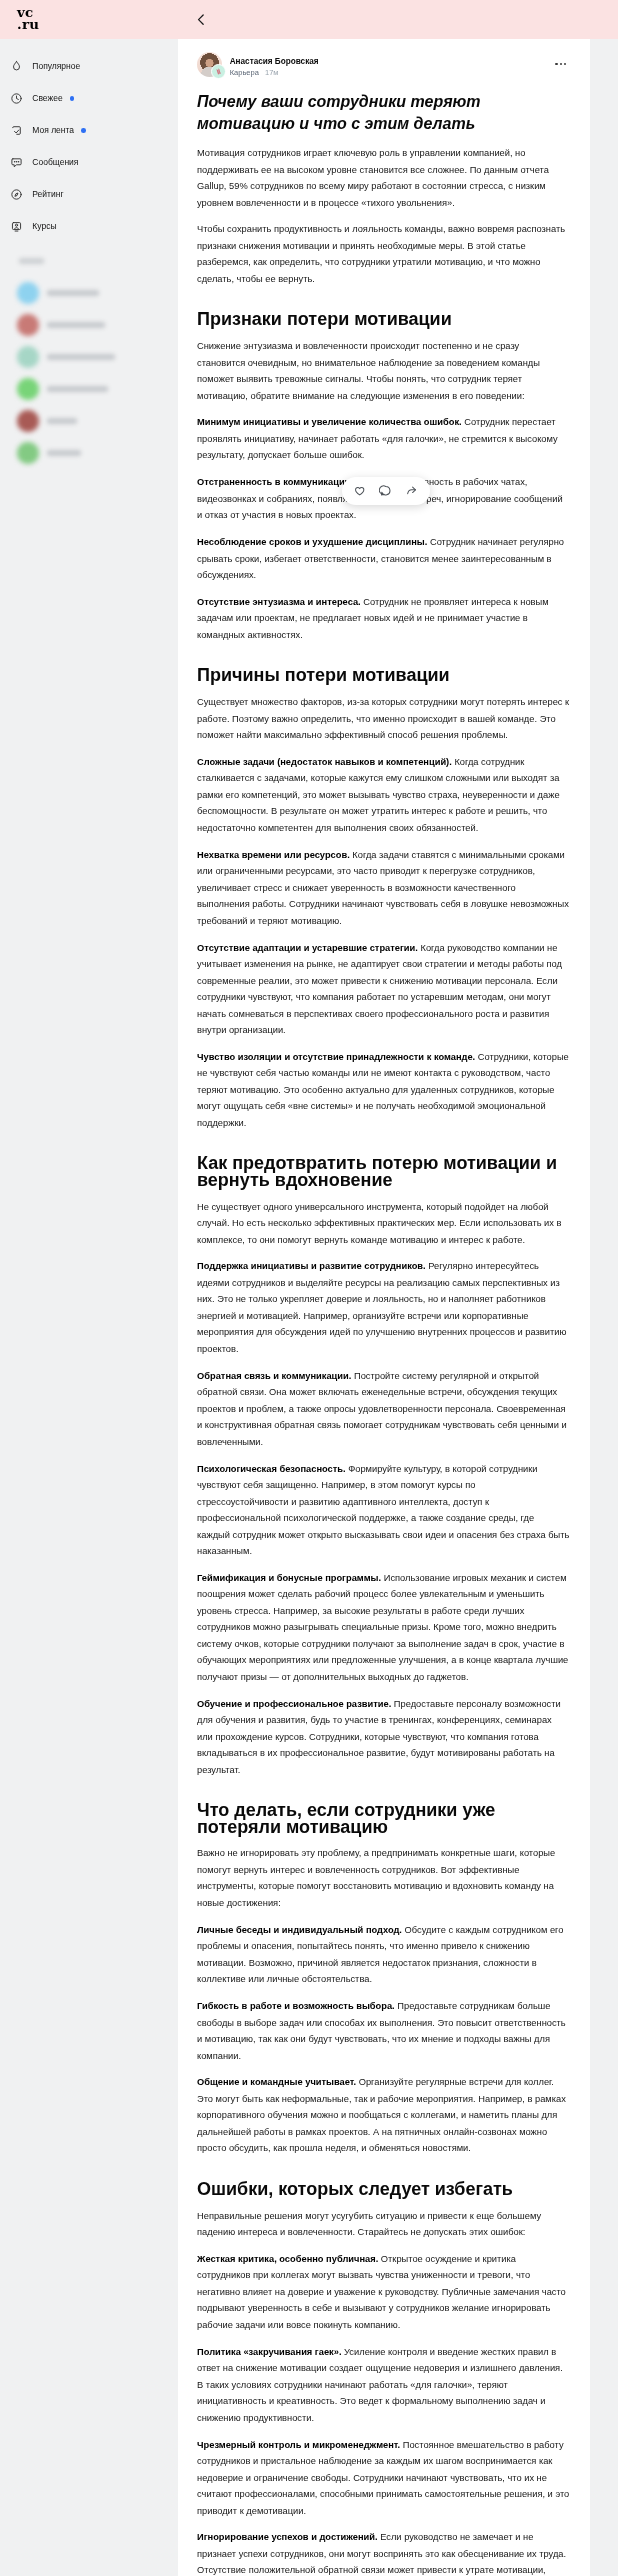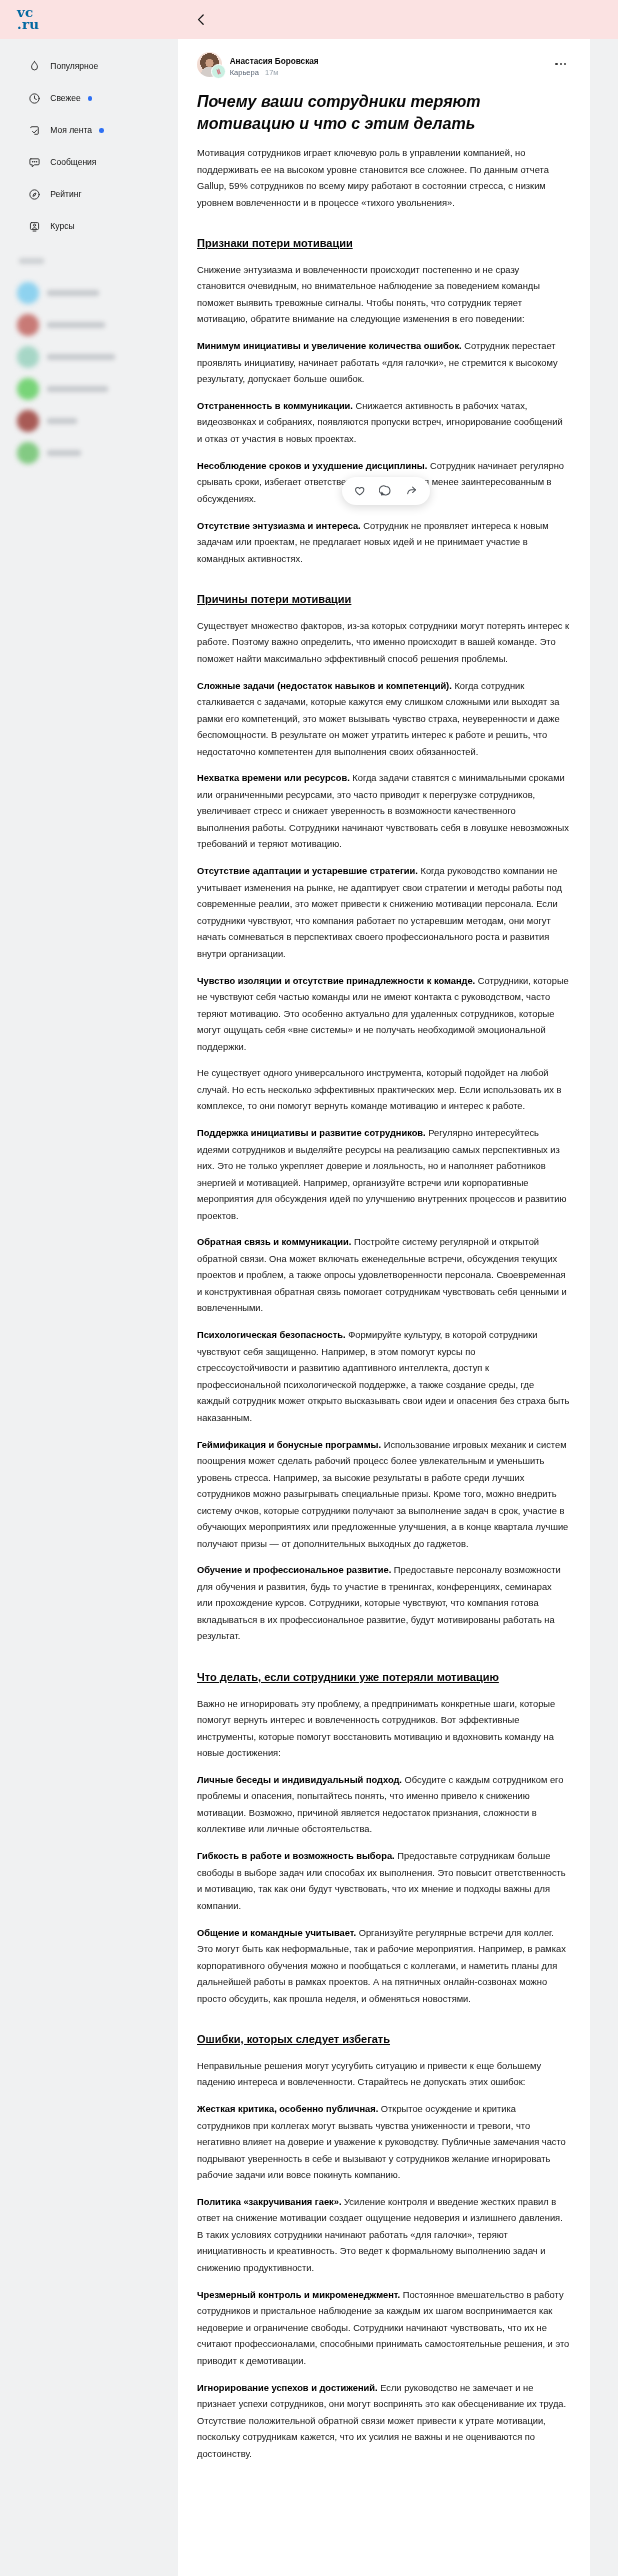--- a/index.html
+++ b/index.html
@@ -2,28 +2,28 @@
 <html lang="ru" style="font-size:8.2px"><head>
 <meta charset="utf-8">
 <style>
   html,body{margin:0;padding:0;}
   body{font-family:"Liberation Sans",sans-serif;background:#f0f1f2;}
   .page{position:relative;width:619px;height:3213px;overflow:hidden;background:#f0f1f2;}
 
   
   .topbar{position:absolute;left:0;top:0;width:619px;height:39px;background:#fbe2e2;}
   .logo{position:absolute;left:17px;top:6.2px;font-family:"DejaVu Serif",serif;font-weight:700;
-        font-size:13.4px;line-height:12px;color:#0369a1;letter-spacing:0.3px;cursor:pointer;}
+        font-size:13.4px;line-height:12px;color:#000000;letter-spacing:0.3px;cursor:pointer;}
   .back-btn{position:absolute;left:192px;top:11.3px;width:16.5px;height:16.5px;display:flex;
             align-items:center;justify-content:center;cursor:pointer;}
 
   
   .sidebar{position:absolute;left:0;top:39px;width:178px;bottom:0;}
   .nav{padding-top:11.3px;}
-  .nav-item{display:flex;align-items:center;height:32px;padding-left:28px;cursor:pointer;}
+  .nav-item{display:flex;align-items:center;height:32px;padding-left:10px;cursor:pointer;}
   .nav-item .icn{width:13px;height:13px;margin-right:9.3px;flex:0 0 13px;display:flex;align-items:center;}
   .nav-item .lbl{font-size:8.5px;color:#141414;}
   .nav-dot{width:4.6px;height:4.6px;border-radius:50%;background:#2e70f4;margin-left:7.2px;}
 
   .subs{margin-top:15.5px;}
   .subs-header{width:25px;height:6.7px;border-radius:2.1px;background:#cdd0d3;filter:blur(2.1px);
                margin:0 0 12.4px 19px;}
   .sub-item{display:flex;align-items:center;height:32px;padding-left:17px;cursor:pointer;}
   .sub-ava{width:21.6px;height:21.6px;border-radius:50%;filter:blur(2.6px);flex:0 0 21.6px;}
   .sub-lbl{height:6.7px;border-radius:2.1px;background:#c6c9cd;filter:blur(2.1px);margin-left:8.2px;}
@@ -46,21 +46,21 @@
   .author-meta{margin-top:2.1px;font-size:7.5px;color:#5d6877;}
   .author-meta .time{color:#9aa4ae;margin-left:4.1px;}
   .menu-dots{margin-left:auto;align-self:flex-start;margin-top:7.2px;display:flex;gap:2.1px;
              padding:3.1px;cursor:pointer;}
   .menu-dots i{width:2.3px;height:2.3px;border-radius:50%;background:#3a3a3a;display:block;}
 
   .title{margin:13.4px 0 4.1px 0;font-size:16px;line-height:22px;font-weight:700;color:#0a0a0a;font-style:italic;}
 
   .body-text p{margin:10.3px 0 0 0;font-size:9.3px;line-height:16.5px;color:#161616;}
   .body-text p b{color:#000;margin-top:43px;}
-  .body-text h2{margin:24px 0 2.1px 0;font-size:11px;line-height:16.5px;font-weight:700;color:#0a0a0a;text-decoration:underline;}
+  .body-text h2{margin:24px 0 2.1px 0;font-size:18px;line-height:16.5px;font-weight:700;color:#0a0a0a;}
 
   
   .float-bar{position:absolute;left:342px;top:477px;display:flex;align-items:center;gap:12.4px;
              padding:7.2px 11.3px;background:#ffffff;border-radius:17.5px;
              box-shadow:0 2.1px 9.3px rgba(0,0,0,0.16);z-index:6;}
   .float-bar .fic{width:13.4px;height:13.4px;cursor:pointer;display:flex;}
 
   svg{display:block;}
 </style>
 </head>
@@ -200,32 +200,34 @@
             <i></i>
             <i></i>
         </span>
       </div>
     </div>
 
     <h1 class="title">Почему ваши сотрудники теряют мотивацию и что с этим делать</h1>
 
     <div class="body-text" id="article-body">
         <p>Мотивация сотрудников играет ключевую роль в управлении компанией, но поддерживать ее на высоком уровне становится все сложнее. По данным отчета Gallup, 59% сотрудников по всему миру работают в состоянии стресса, с низким уровнем вовлеченности и в процессе «тихого увольнения».</p>
+        <p>Чтобы сохранить продуктивность и лояльность команды, важно вовремя распознать признаки снижения мотивации и принять необходимые меры. В этой статье разберемся, как определить, что сотрудники утратили мотивацию, и что можно сделать, чтобы ее вернуть.</p>
         <h2>Признаки потери мотивации</h2>
         <p>Снижение энтузиазма и вовлеченности происходит постепенно и не сразу становится очевидным, но внимательное наблюдение за поведением команды поможет выявить тревожные сигналы. Чтобы понять, что сотрудник теряет мотивацию, обратите внимание на следующие изменения в его поведении:</p>
         <p><b>Минимум инициативы и увеличение количества ошибок.</b> <span>Сотрудник перестает проявлять инициативу, начинает работать «для галочки», не стремится к высокому результату, допускает больше ошибок.</span></p>
         <p><b>Отстраненность в коммуникации.</b> <span>Снижается активность в рабочих чатах, видеозвонках и собраниях, появляются пропуски встреч, игнорирование сообщений и отказ от участия в новых проектах.</span></p>
         <p><b>Несоблюдение сроков и ухудшение дисциплины.</b> <span>Сотрудник начинает регулярно срывать сроки, избегает ответственности, становится менее заинтересованным в обсуждениях.</span></p>
         <p><b>Отсутствие энтузиазма и интереса.</b> <span>Сотрудник не проявляет интереса к новым задачам или проектам, не предлагает новых идей и не принимает участие в командных активностях.</span></p>
         <h2>Причины потери мотивации</h2>
         <p>Существует множество факторов, из-за которых сотрудники могут потерять интерес к работе. Поэтому важно определить, что именно происходит в вашей команде. Это поможет найти максимально эффективный способ решения проблемы.</p>
         <p><b>Сложные задачи (недостаток навыков и компетенций).</b> <span>Когда сотрудник сталкивается с задачами, которые кажутся ему слишком сложными или выходят за рамки его компетенций, это может вызывать чувство страха, неуверенности и даже беспомощности. В результате он может утратить интерес к работе и решить, что недостаточно компетентен для выполнения своих обязанностей.</span></p>
         <p><b>Нехватка времени или ресурсов.</b> <span>Когда задачи ставятся с минимальными сроками или ограниченными ресурсами, это часто приводит к перегрузке сотрудников, увеличивает стресс и снижает уверенность в возможности качественного выполнения работы. Сотрудники начинают чувствовать себя в ловушке невозможных требований и теряют мотивацию.</span></p>
         <p><b>Отсутствие адаптации и устаревшие стратегии.</b> <span>Когда руководство компании не учитывает изменения на рынке, не адаптирует свои стратегии и методы работы под современные реалии, это может привести к снижению мотивации персонала. Если сотрудники чувствуют, что компания работает по устаревшим методам, они могут начать сомневаться в перспективах своего профессионального роста и развития внутри организации.</span></p>
         <p><b>Чувство изоляции и отсутствие принадлежности к команде.</b> <span>Сотрудники, которые не чувствуют себя частью команды или не имеют контакта с руководством, часто теряют мотивацию. Это особенно актуально для удаленных сотрудников, которые могут ощущать себя «вне системы» и не получать необходимой эмоциональной поддержки.</span></p>
+        <h2>Как предотвратить потерю мотивации и вернуть вдохновение</h2>
         <p>Не существует одного универсального инструмента, который подойдет на любой случай. Но есть несколько эффективных практических мер. Если использовать их в комплексе, то они помогут вернуть команде мотивацию и интерес к работе.</p>
         <p><b>Поддержка инициативы и развитие сотрудников.</b> <span>Регулярно интересуйтесь идеями сотрудников и выделяйте ресурсы на реализацию самых перспективных из них. Это не только укрепляет доверие и лояльность, но и наполняет работников энергией и мотивацией. Например, организуйте встречи или корпоративные мероприятия для обсуждения идей по улучшению внутренних процессов и развитию проектов.</span></p>
         <p><b>Обратная связь и коммуникации.</b> <span>Постройте систему регулярной и открытой обратной связи. Она может включать еженедельные встречи, обсуждения текущих проектов и проблем, а также опросы удовлетворенности персонала. Своевременная и конструктивная обратная связь помогает сотрудникам чувствовать себя ценными и вовлеченными.</span></p>
         <p><b>Психологическая безопасность.</b> <span>Формируйте культуру, в которой сотрудники чувствуют себя защищенно. Например, в этом помогут курсы по стрессоустойчивости и развитию адаптивного интеллекта, доступ к профессиональной психологической поддержке, а также создание среды, где каждый сотрудник может открыто высказывать свои идеи и опасения без страха быть наказанным.</span></p>
         <p><b>Геймификация и бонусные программы.</b> <span>Использование игровых механик и систем поощрения может сделать рабочий процесс более увлекательным и уменьшить уровень стресса. Например, за высокие результаты в работе среди лучших сотрудников можно разыгрывать специальные призы. Кроме того, можно внедрить систему очков, которые сотрудники получают за выполнение задач в срок, участие в обучающих мероприятиях или предложенные улучшения, а в конце квартала лучшие получают призы — от дополнительных выходных до гаджетов.</span></p>
         <p><b>Обучение и профессиональное развитие.</b> <span>Предоставьте персоналу возможности для обучения и развития, будь то участие в тренингах, конференциях, семинарах или прохождение курсов. Сотрудники, которые чувствуют, что компания готова вкладываться в их профессиональное развитие, будут мотивированы работать на результат.</span></p>
         <h2>Что делать, если сотрудники уже потеряли мотивацию</h2>
         <p>Важно не игнорировать эту проблему, а предпринимать конкретные шаги, которые помогут вернуть интерес и вовлеченность сотрудников. Вот эффективные инструменты, которые помогут восстановить мотивацию и вдохновить команду на новые достижения:</p>
         <p><b>Личные беседы и индивидуальный подход.</b> <span>Обсудите с каждым сотрудником его проблемы и опасения, попытайтесь понять, что именно привело к снижению мотивации. Возможно, причиной является недостаток признания, сложности в коллективе или личные обстоятельства.</span></p>
         <p><b>Гибкость в работе и возможность выбора.</b> <span>Предоставьте сотрудникам больше свободы в выборе задач или способах их выполнения. Это повысит ответственность и мотивацию, так как они будут чувствовать, что их мнение и подходы важны для компании.</span></p>

